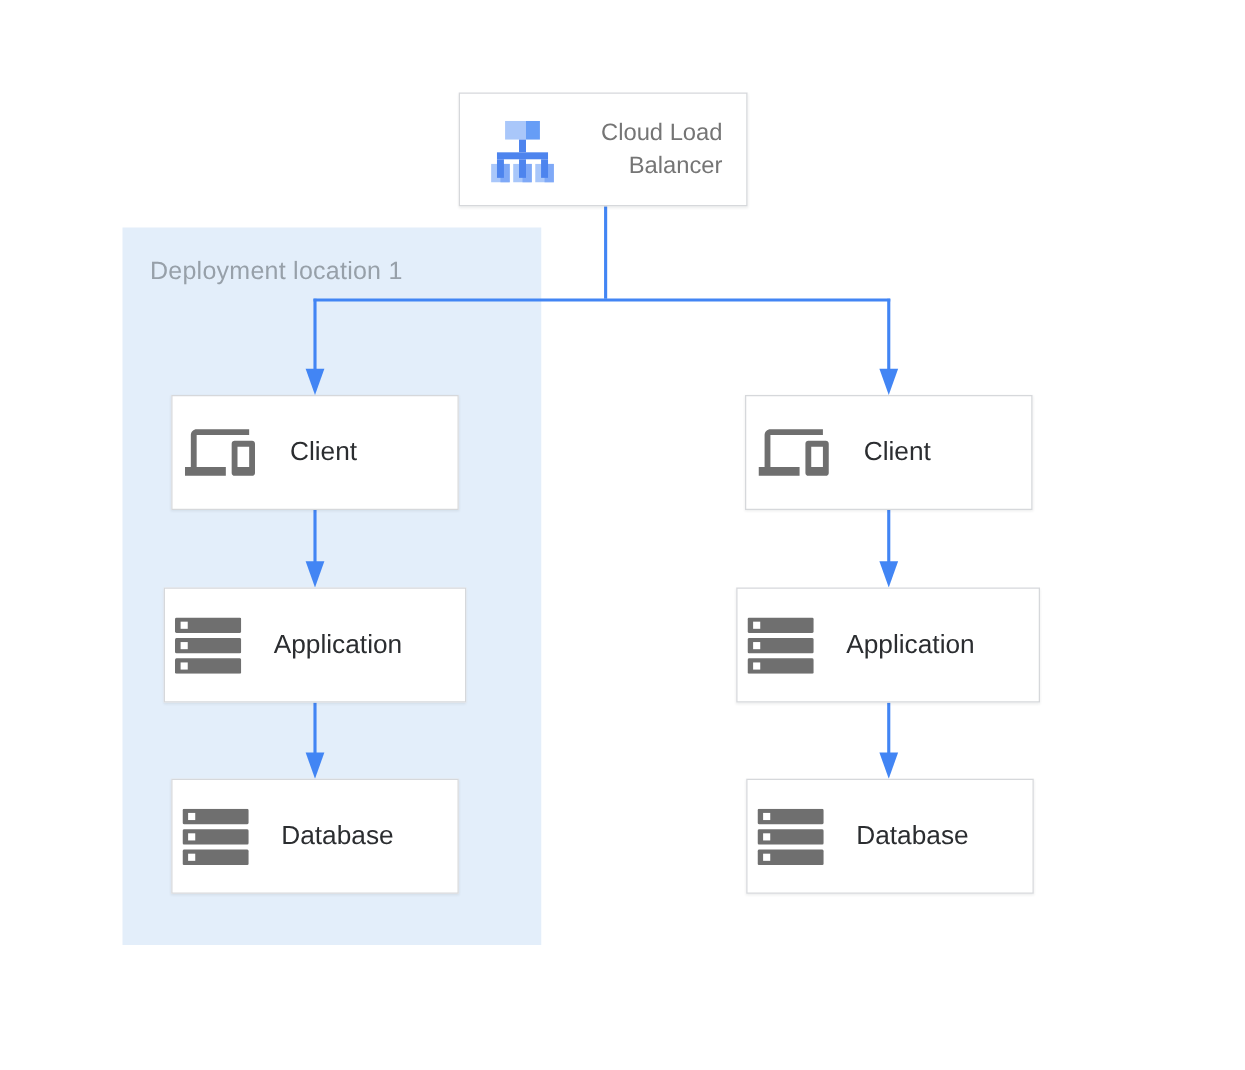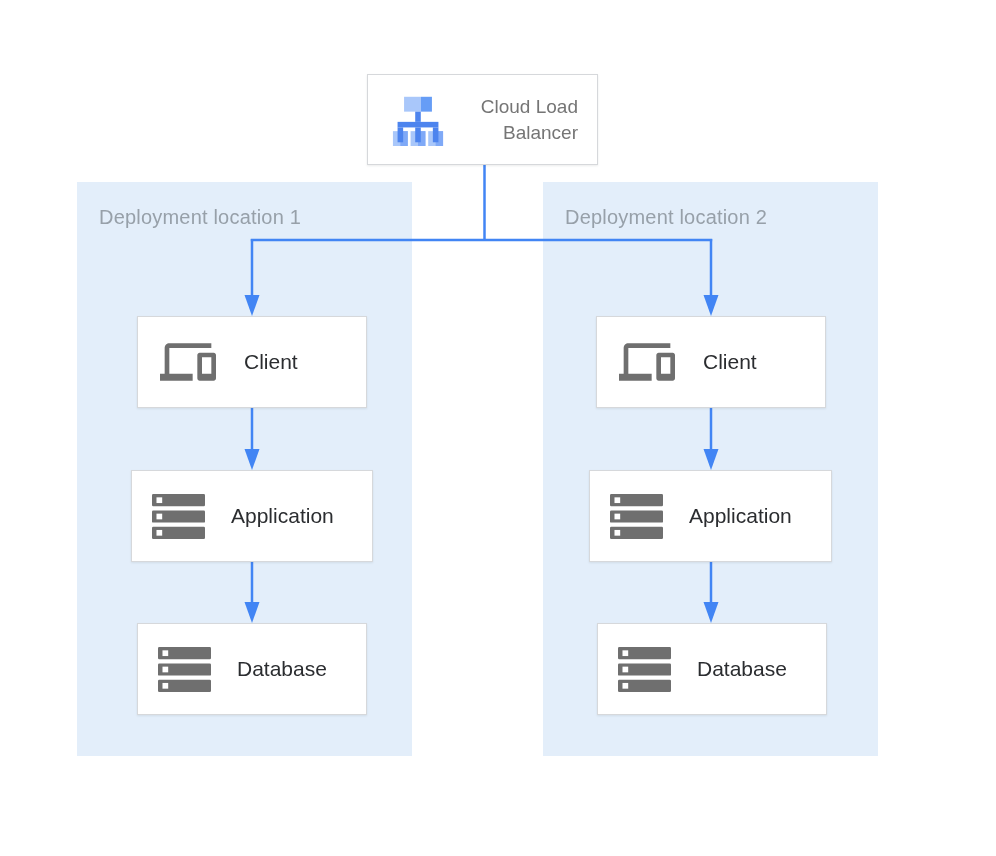--- a/index.html
+++ b/index.html
@@ -1,60 +1,57 @@
 <!DOCTYPE html>
 <html><head>
 <meta charset="utf-8">
 <style>
   html,body{margin:0;padding:0;background:#ffffff;}
   body{font-family:"Liberation Sans", sans-serif; -webkit-font-smoothing:antialiased;}
   .canvas{position:relative;width:996px;height:856px;background:#ffffff;overflow:hidden;}
 
   
   .panel{position:absolute;top:182px;width:335px;height:574px;background:#E3EEFA;z-index:0;}
-  .panel-1{left:77px;text-align:right;}
+  .panel-1{left:98px;text-align:right;}
   .panel-2{left:543px;}
   .panel-title{position:absolute;top:24px;left:22px;font-size:20px;color:#97A0A9;letter-spacing:.2px;}
 
   
   .connectors{position:absolute;left:0;top:0;z-index:1;pointer-events:none;}
 
   
   .node{position:absolute;display:flex;align-items:center;background:#ffffff;
         border:1px solid #D6D8DB;box-sizing:border-box;z-index:2;
         box-shadow:0 1px 2px rgba(60,64,67,.10);}
   .node .icon{flex:0 0 auto;display:flex;align-items:center;justify-content:center;}
   .node .label{font-size:21px;color:#2B2D30;}
 
   .node-lb{left:367px;top:74px;width:231px;height:91px;padding-left:24px;text-align:right;}
   .node-lb .icon{margin-right:18px;}
   .node-lb .label{font-size:19px;color:#757575;line-height:26px;width:116px;}
 
-  .stack-node{width:230px;height:92px;padding-left:20px;}
+  .stack-node{width:230px;height:92px;padding-left:8px;}
   .stack-node .icon{margin-right:26px;}
 
   .node-client-1{left:137px;top:316px;}
   .node-app-1{left:131px;top:470px;width:242px;}
   .node-db-1{left:137px;top:623px;}
   .node-client-2{left:596px;top:316px;}
   .node-app-2{left:589px;top:470px;width:243px;}
   .node-db-2{left:597px;top:623px;}
 </style>
 </head>
 <body>
 
 <div class="canvas">
 
   <div class="panel panel-1">
     <div class="panel-title">Deployment location 1</div>
   </div>
 
-  <div class="panel panel-2">
-    <div class="panel-title">Deployment location 2</div>
-  </div>
 
   <svg class="connectors" width="996" height="856" viewBox="0 0 996 856">
     <g stroke="#4285F4" stroke-width="2.5" fill="none">
       <path d="M484.5 165 V 239"></path>
       <path d="M250.8 240 H 712.2"></path>
       <path d="M252 239 V 297"></path>
       <path d="M711 239 V 297"></path>
       <path d="M252 408 V 451"></path>
       <path d="M711 408 V 451"></path>
       <path d="M252 562 V 604"></path>

